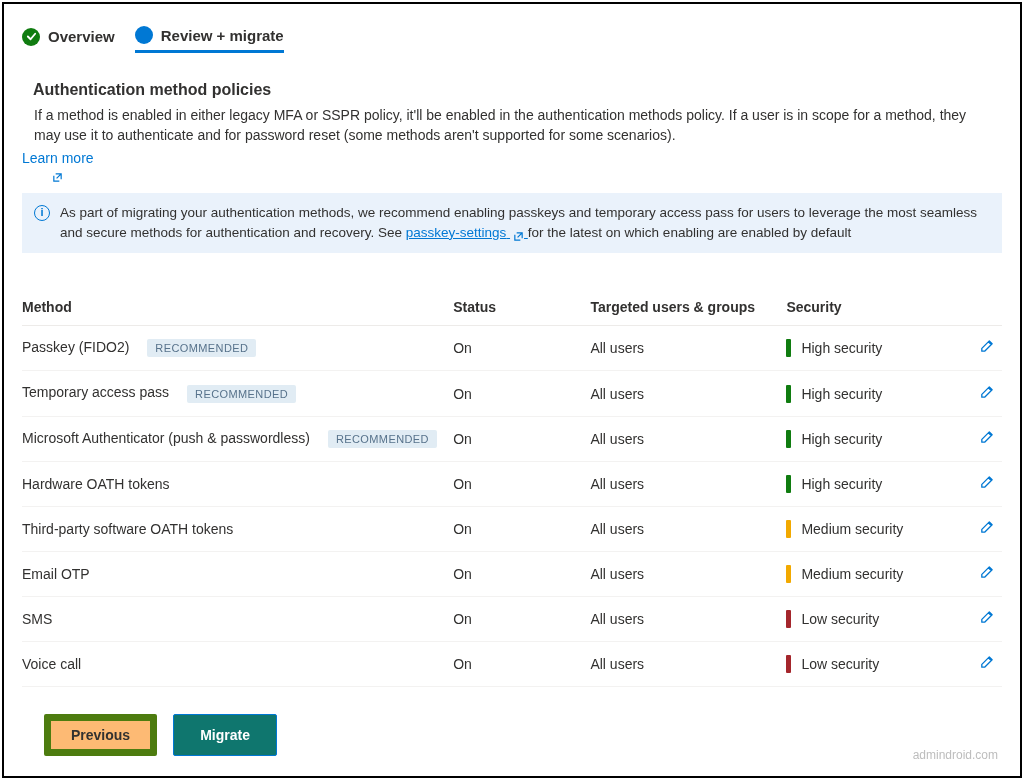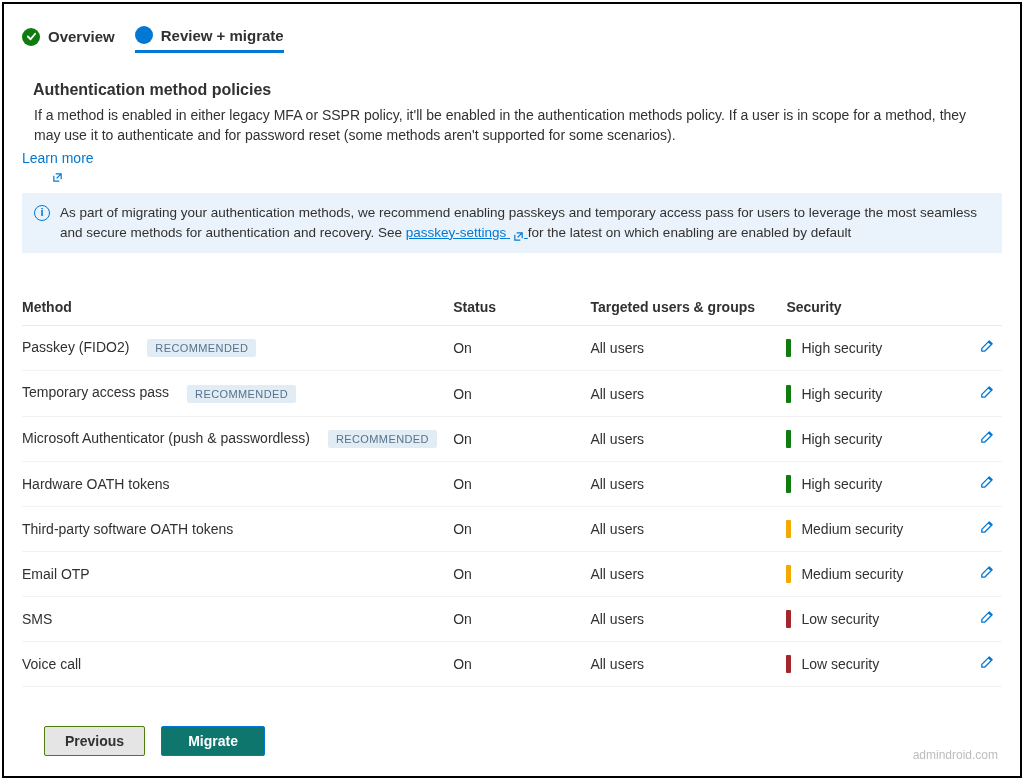--- a/index.html
+++ b/index.html
@@ -111,21 +111,21 @@
     display:flex;
     gap:16px;
   }
   .btn {
     font-size:14px;
     font-weight:600;
     padding:6px 20px;
     border-radius:2px;
     cursor:pointer;
   }
-  .btn-secondary { background:#e5e5e5; border:1px solid #4d7c0f; color:#323130; }
+  .btn-secondary { background:#fdba74; border:7px solid #4d7c0f; color:#323130; }
   .btn-primary   { background:#0f766e; border:1px solid #0078d4; color:#fff; padding:6px 26px;}
   .watermark {
     position:absolute; right:22px; bottom:14px;
     font-size:12px; color:#bdbdbd;
   }
   .ext-icon { display:inline-block; width:11px; height:11px; }
 </style>
 </head>
 <body>
 

